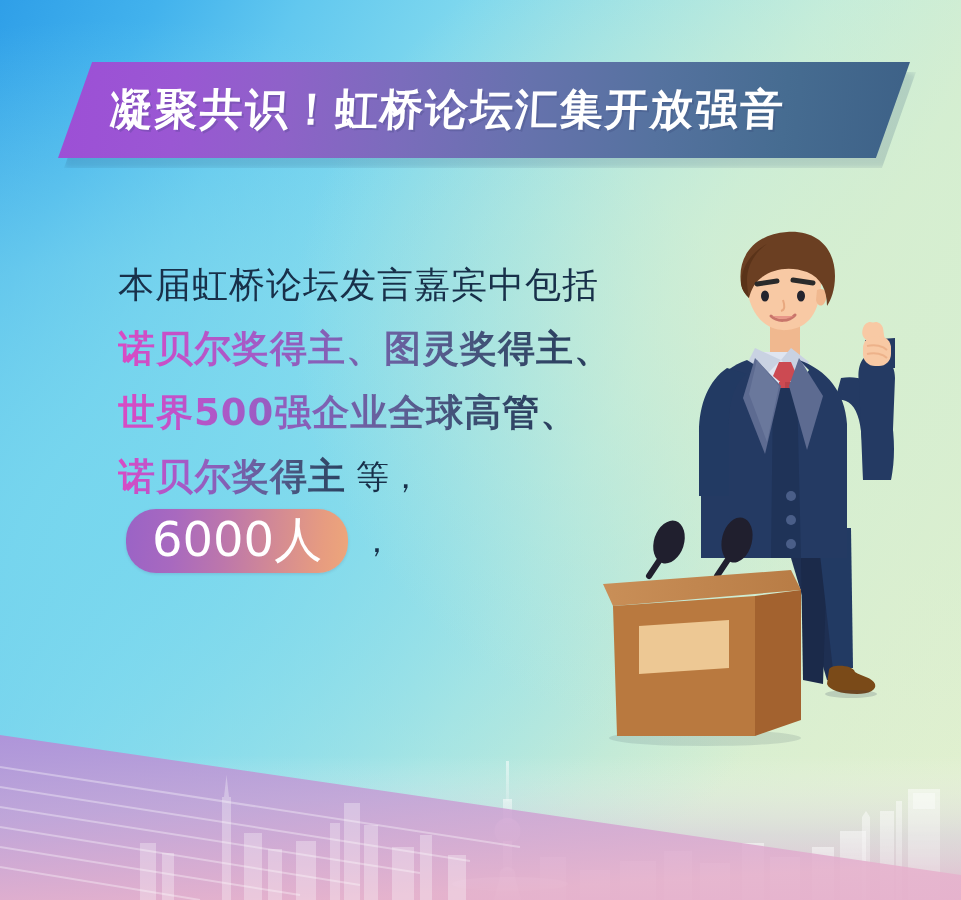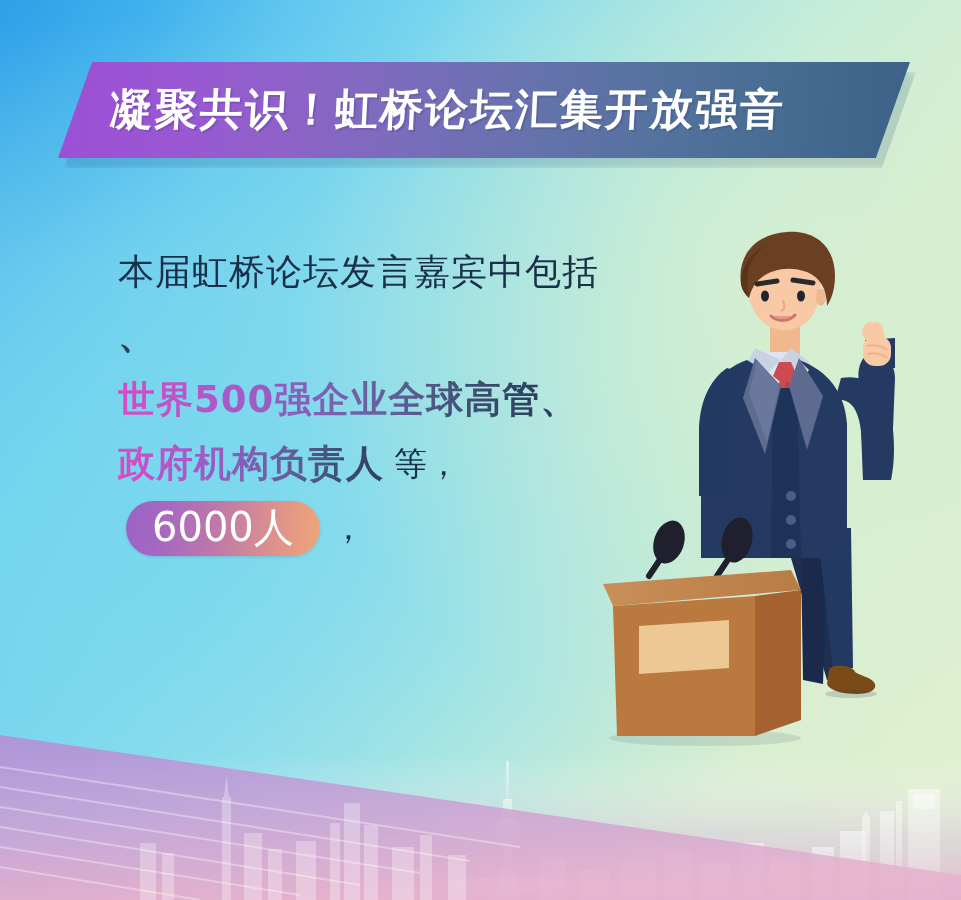--- a/index.html
+++ b/index.html
@@ -55,21 +55,21 @@
     font-weight:bold;
     letter-spacing:2px;
     font-family:"DejaVu Sans","Liberation Sans",sans-serif;
     text-shadow:2px 2px 0 rgba(50,60,110,.22);
     white-space:nowrap;
     transform:skewX(-3deg);
   }
 
   
   .body-text{
-    position:absolute;left:118px;top:240px;width:520px;
+    position:absolute;left:118px;top:253px;width:520px;
   }
   .line{
     height:64px;
     display:flex;align-items:center;
     white-space:nowrap;
   }
   .plain{
     color:#18304a;
     font-size:36px;
     font-weight:500;
@@ -97,21 +97,21 @@
     font-family:"DejaVu Sans","Liberation Sans",sans-serif;
     margin-left:10px;
   }
   .pill{
     display:inline-flex;align-items:center;justify-content:center;
     margin:0 8px;
     padding:3px 26px 6px 26px;
     border-radius:30px;
     background:linear-gradient(95deg,#9a63c6 0%, #a869bf 22%, #bd77ab 45%, #d48b93 68%, #e79c80 88%, #eda67a 100%);
     color:#ffffff;
-    font-size:40px;font-weight:500;
+    font-size:48px;font-weight:500;
     font-family:"DejaVu Sans","Liberation Sans",sans-serif;
     line-height:1.15;
     box-shadow:0 1px 3px rgba(80,60,110,.18);
   }
   .comma-after{
     color:#18304a;font-size:33px;font-weight:500;margin-left:4px;
     font-family:"DejaVu Sans","Liberation Sans",sans-serif;
   }
 
   
@@ -213,30 +213,31 @@
     </div>
   </div>
 
   <div class="body-text">
 
     <div class="line">
       <span class="plain">本届虹桥论坛发言嘉宾中包括</span>
     </div>
 
     <div class="line">
+      <span class="accent">诺贝尔奖得主、图灵奖得主</span>
         <span class="accent-tail">、</span>
     </div>
 
     <div class="line">
       <span class="accent">世界500强企业全球高管</span>
         <span class="accent-tail">、</span>
     </div>
 
     <div class="line">
-      <span class="accent">政府机构负责人</span>
+      <span class="accent">诺贝尔奖得主</span>
         <span class="suffix">等，</span>
     </div>
 
 
     <div class="line">
         <span class="pill">6000人</span>
         <span class="comma-after">，</span>
     </div>
 
 

